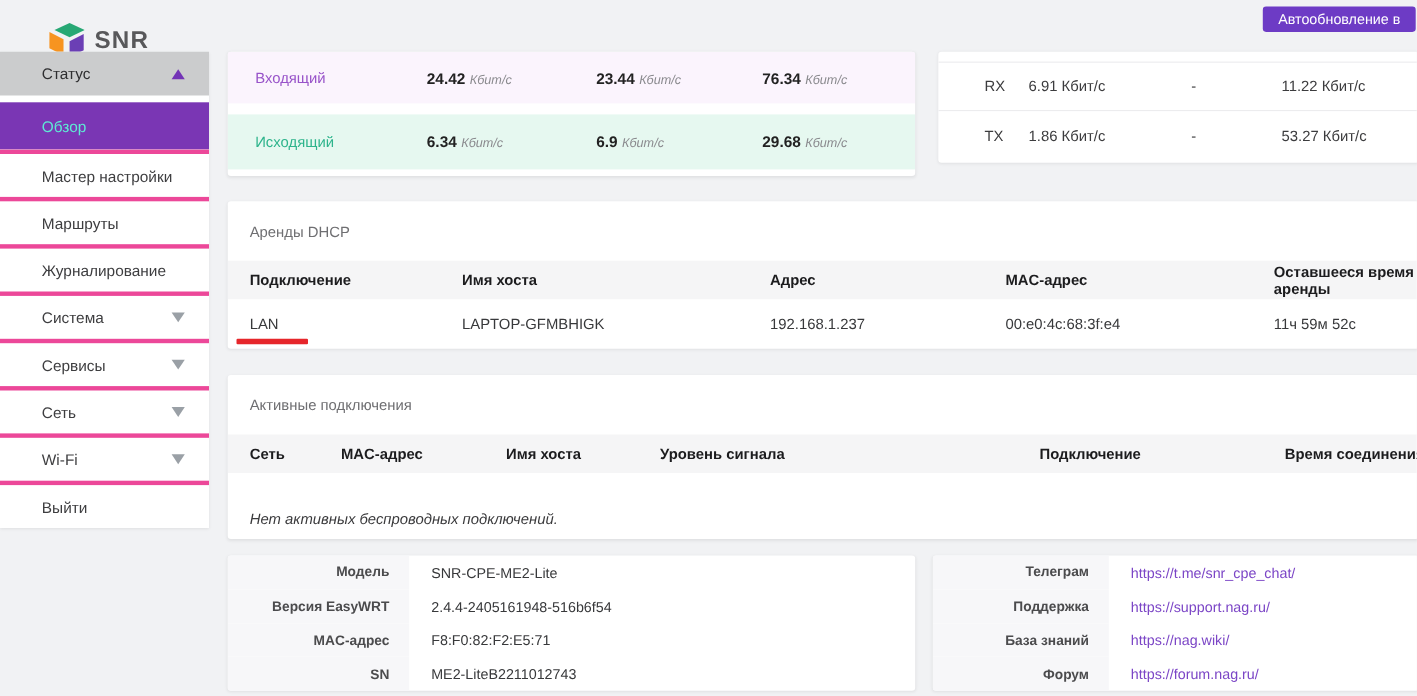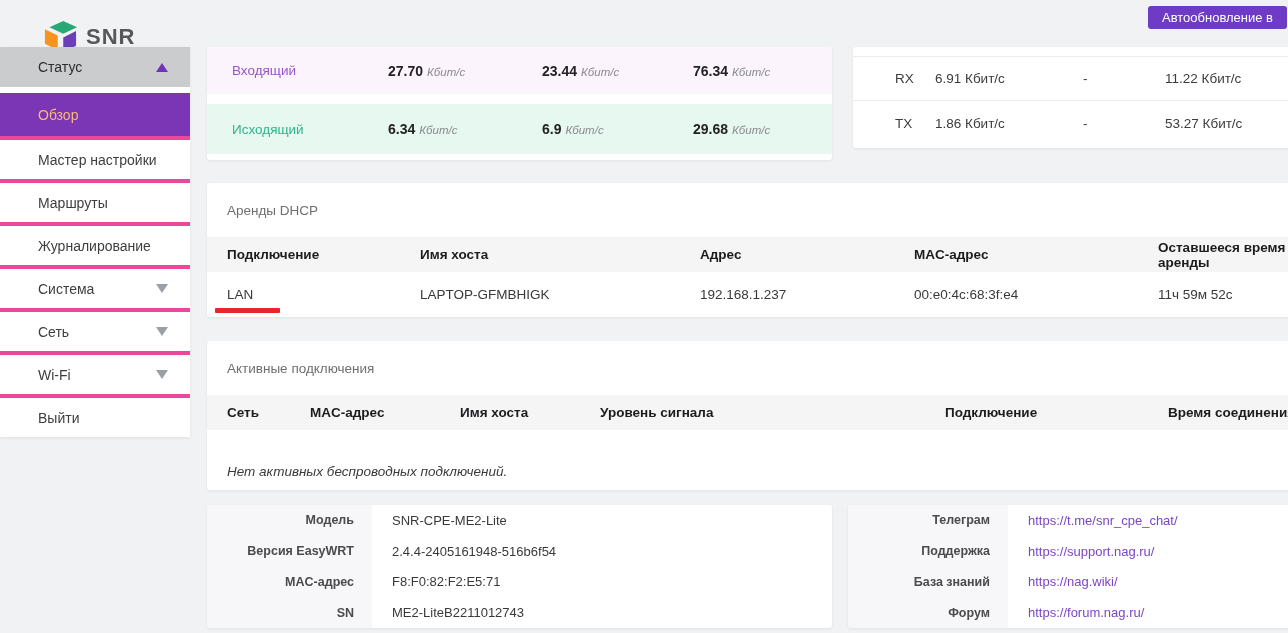--- a/index.html
+++ b/index.html
@@ -20,21 +20,21 @@
 
   
   .sidebar { position:absolute; left:0; top:47px; width:190px; background:#fff;
     box-shadow:0 1px 3px rgba(0,0,0,.08); }
   .side-item { height:43px; display:flex; align-items:center; padding:0 22px 0 38px;
     font-size:14px; color:#3e3e40; cursor:pointer; justify-content:space-between;
     border-top:4px solid #ec4899; background:#fff; }
   .side-item:first-child { border-top:none; }
   .side-item.group-open { background:#cbcccd; color:#2e2e30; height:40px; border-top:none; }
   .side-spacer { height:6px; background:#fff; }
-  .side-item.selected { background:#7a36b4; color:#fdba74; border-top:none; }
+  .side-item.selected { background:#7a36b4; color:#5eead4; border-top:none; }
   .tri-up { width:0; height:0; border-left:6px solid transparent; border-right:6px solid transparent;
     border-bottom:9px solid #7333b6; }
   .tri-down { width:0; height:0; border-left:6px solid transparent; border-right:6px solid transparent;
     border-top:9px solid #9aa0a6; }
 
   
   .traffic-card { left:207px; top:47px; width:625px; height:113px; }
   .traffic-row { height:47px; display:flex; align-items:center; padding-left:25px; font-size:13.5px; }
   .traffic-row.incoming { background:#fbf4fd; }
   .traffic-row.incoming .t-label { color:#9853c9; }
@@ -115,37 +115,41 @@
     <span>Маршруты</span>
   </div>
   <div class="side-item">
     <span>Журналирование</span>
   </div>
   <div class="side-item">
     <span>Система</span>
     <span class="tri-down"></span>
   </div>
   <div class="side-item">
+    <span>Сервисы</span>
+    <span class="tri-down"></span>
+  </div>
+  <div class="side-item">
     <span>Сеть</span>
     <span class="tri-down"></span>
   </div>
   <div class="side-item">
     <span>Wi-Fi</span>
     <span class="tri-down"></span>
   </div>
   <div class="side-item">
     <span>Выйти</span>
   </div>
 </nav>
 
 <section class="card traffic-card">
   <div class="traffic-row incoming">
     <span class="t-label">Входящий</span>
     <span class="t-cell c1">
-        <b class="t-num">27.70</b>
+        <b class="t-num">24.42</b>
         <i class="t-unit">Кбит/с</i>
       </span>
     <span class="t-cell c2">
         <b class="t-num">23.44</b>
         <i class="t-unit">Кбит/с</i>
       </span>
     <span class="t-cell c3">
         <b class="t-num">76.34</b>
         <i class="t-unit">Кбит/с</i>
       </span>

